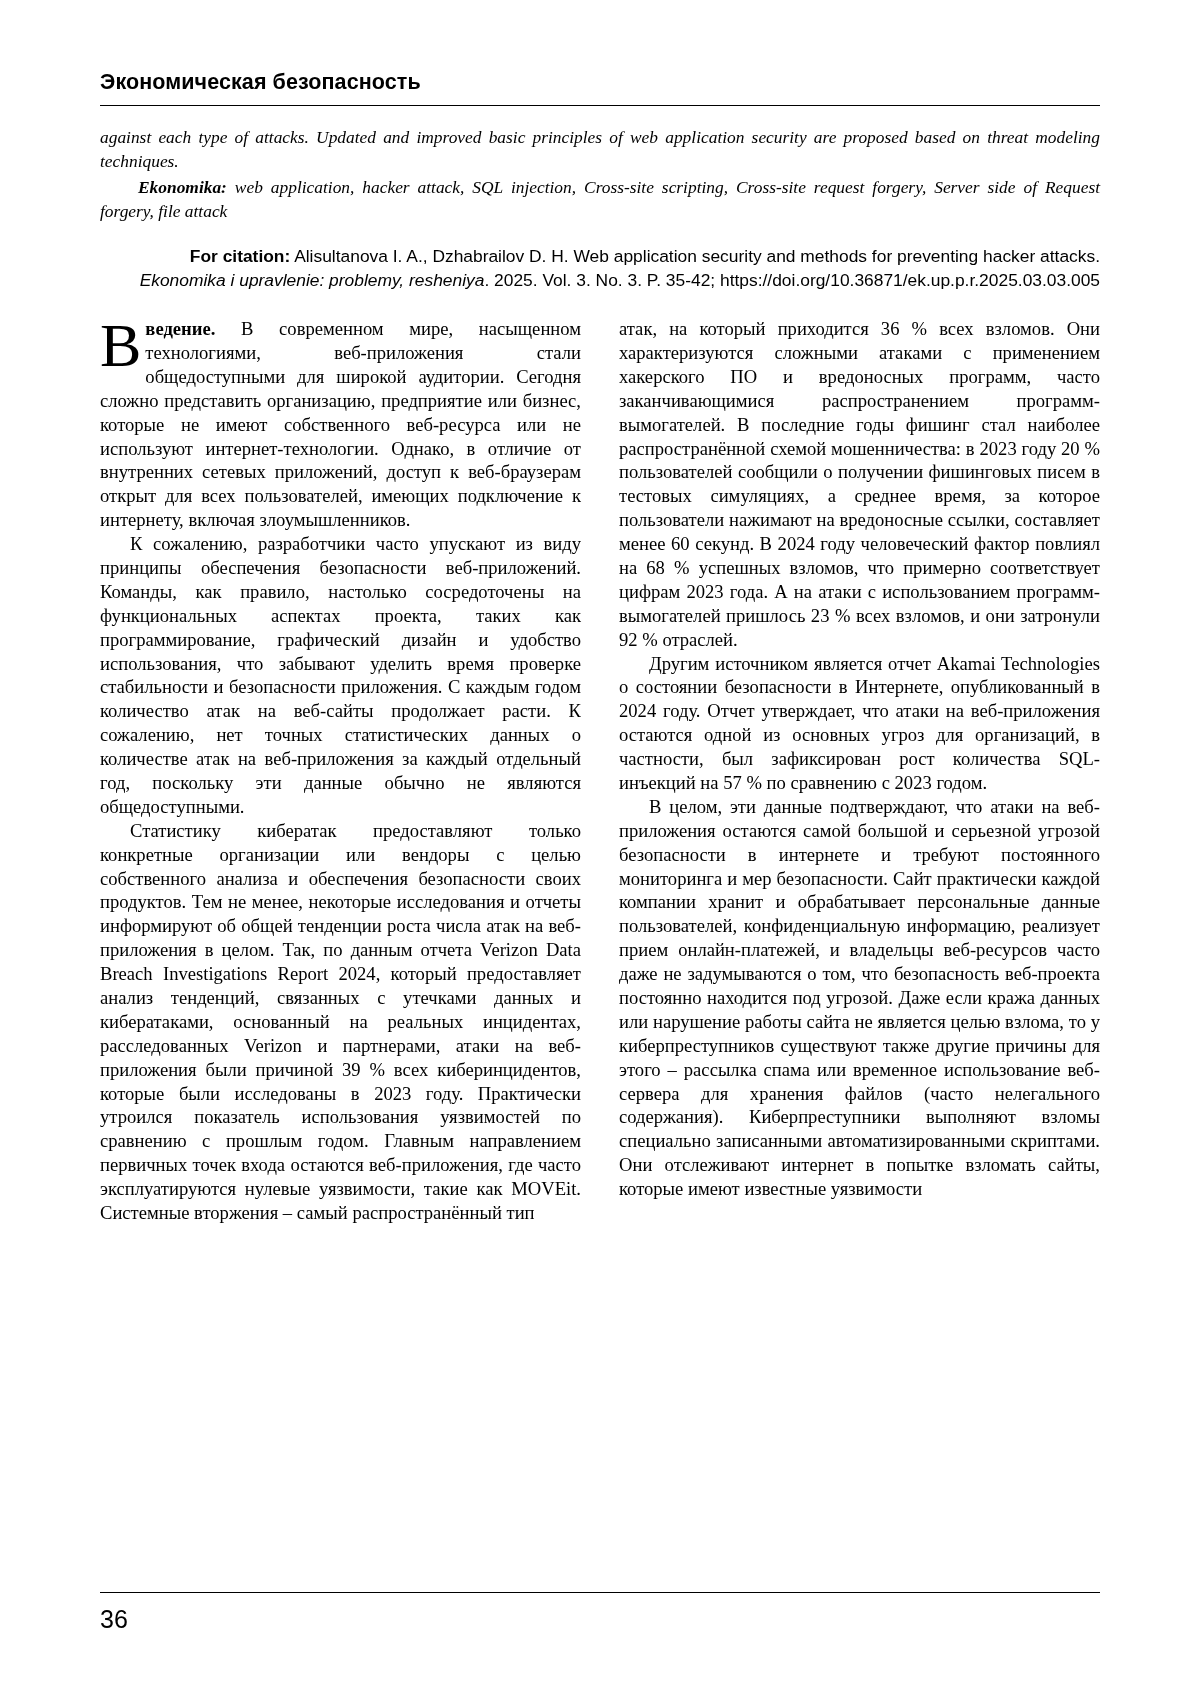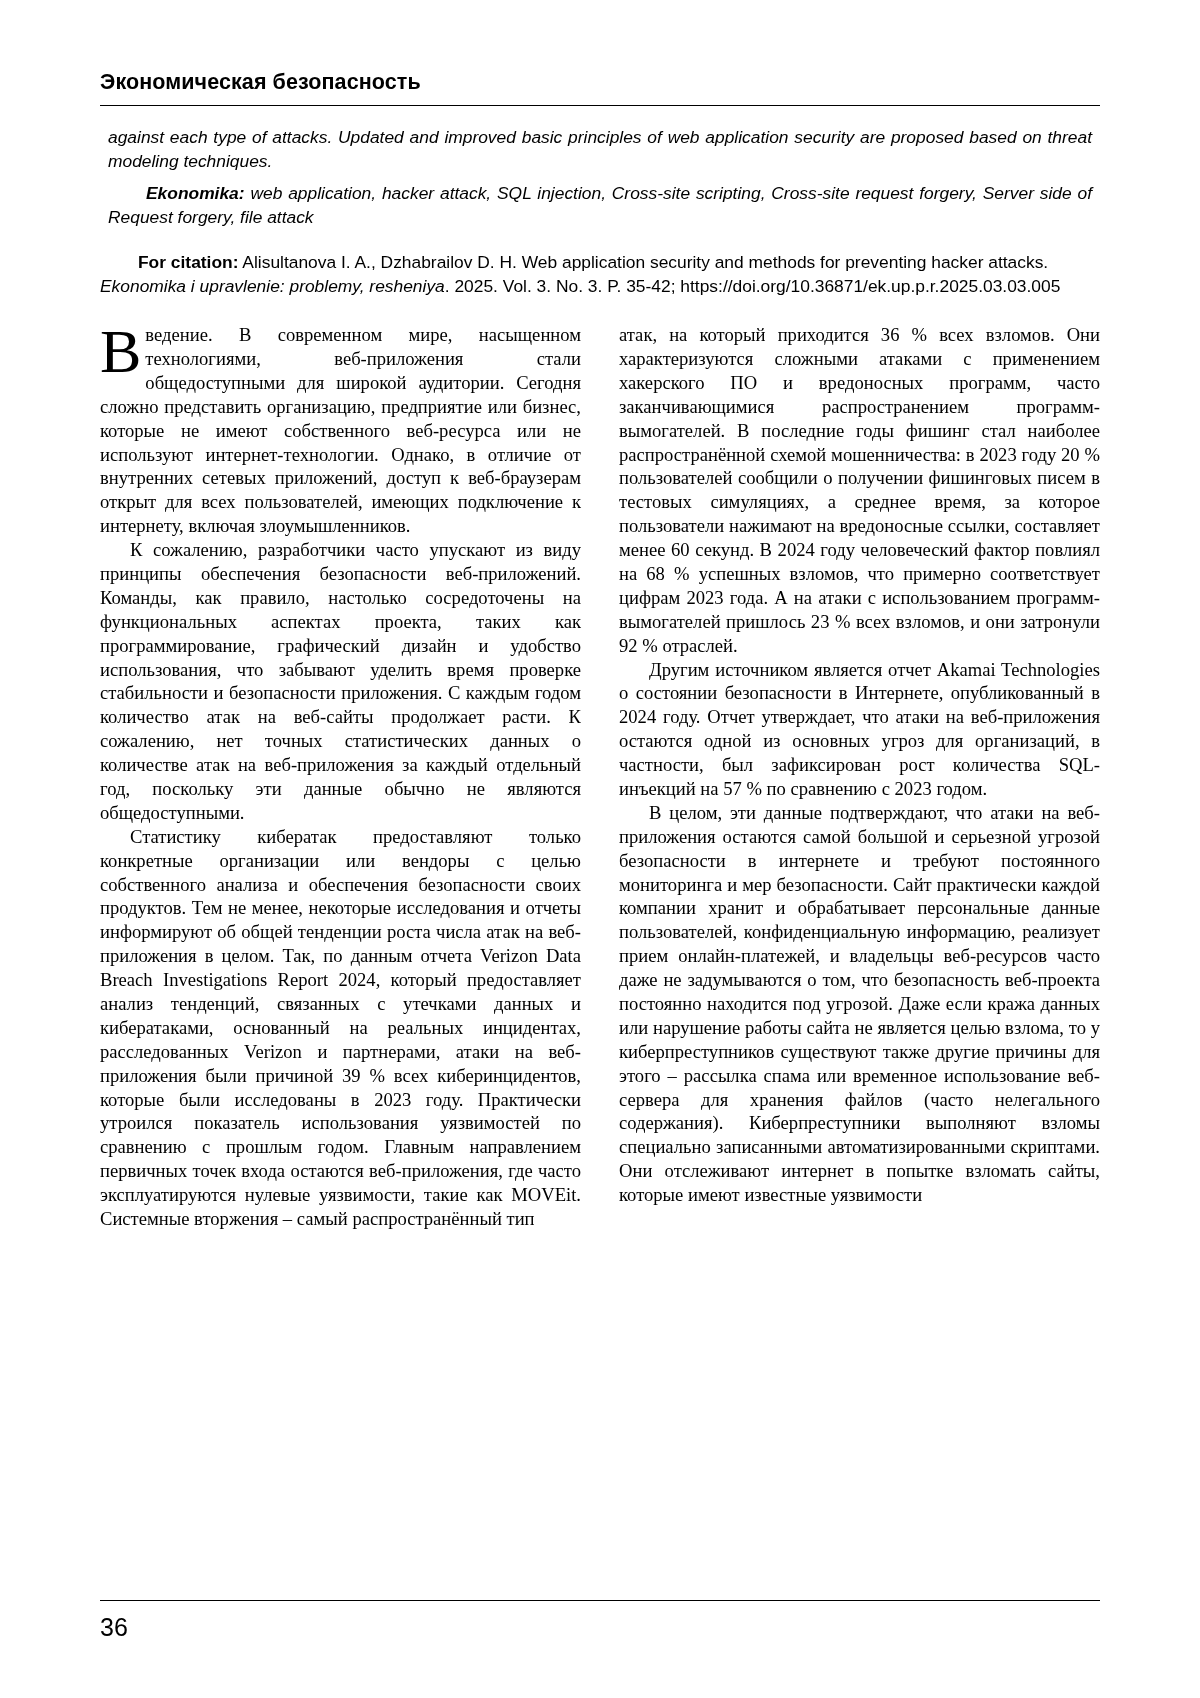--- a/index.html
+++ b/index.html
@@ -35,36 +35,37 @@
     margin-top: 20px;
     font-family: "Liberation Sans", sans-serif;
     font-size: 17.4px;
     line-height: 1.37;
     text-align: justify;
   }
   .abstract .italic {
     font-style: italic;
   }
   .abstract p {
-    margin: 8px;
+    margin: 0;
+    font-family: Liberation Serif, serif;
   }
   .abstract .kw {
     margin-top: 2px;
     text-indent: 38px;
   }
   .abstract .kw b {
     font-style: italic;
     font-weight: bold;
   }
   .citation {
     margin-top: 22px;
     font-family: "Liberation Sans", sans-serif;
     font-size: 17.4px;
     line-height: 1.37;
-    text-align: left;
+    text-align: right;
     text-indent: 38px;
   }
   .citation b {
     font-weight: bold;
   }
   .citation i {
     font-style: italic;
   }
   .columns {
     margin-top: 24px;
@@ -86,27 +87,27 @@
     text-indent: 0;
   }
   .dropcap {
     float: left;
     font-size: 62px;
     line-height: 0.78;
     padding: 4px 4px 0 0;
     font-family: "Liberation Serif", serif;
   }
   .lead-bold {
-    font-weight: normal;
+    font-weight: bold;
   }
   .footer {
     position: absolute;
     left: 100px;
     right: 100px;
-    bottom: 56px;
+    bottom: 64px;
   }
   .footer .rule {
     margin-bottom: 12px;
   }
   .footer-row {
     display: flex;
     align-items: baseline;
     font-family: "Liberation Sans", sans-serif;
   }
   .page-number {

